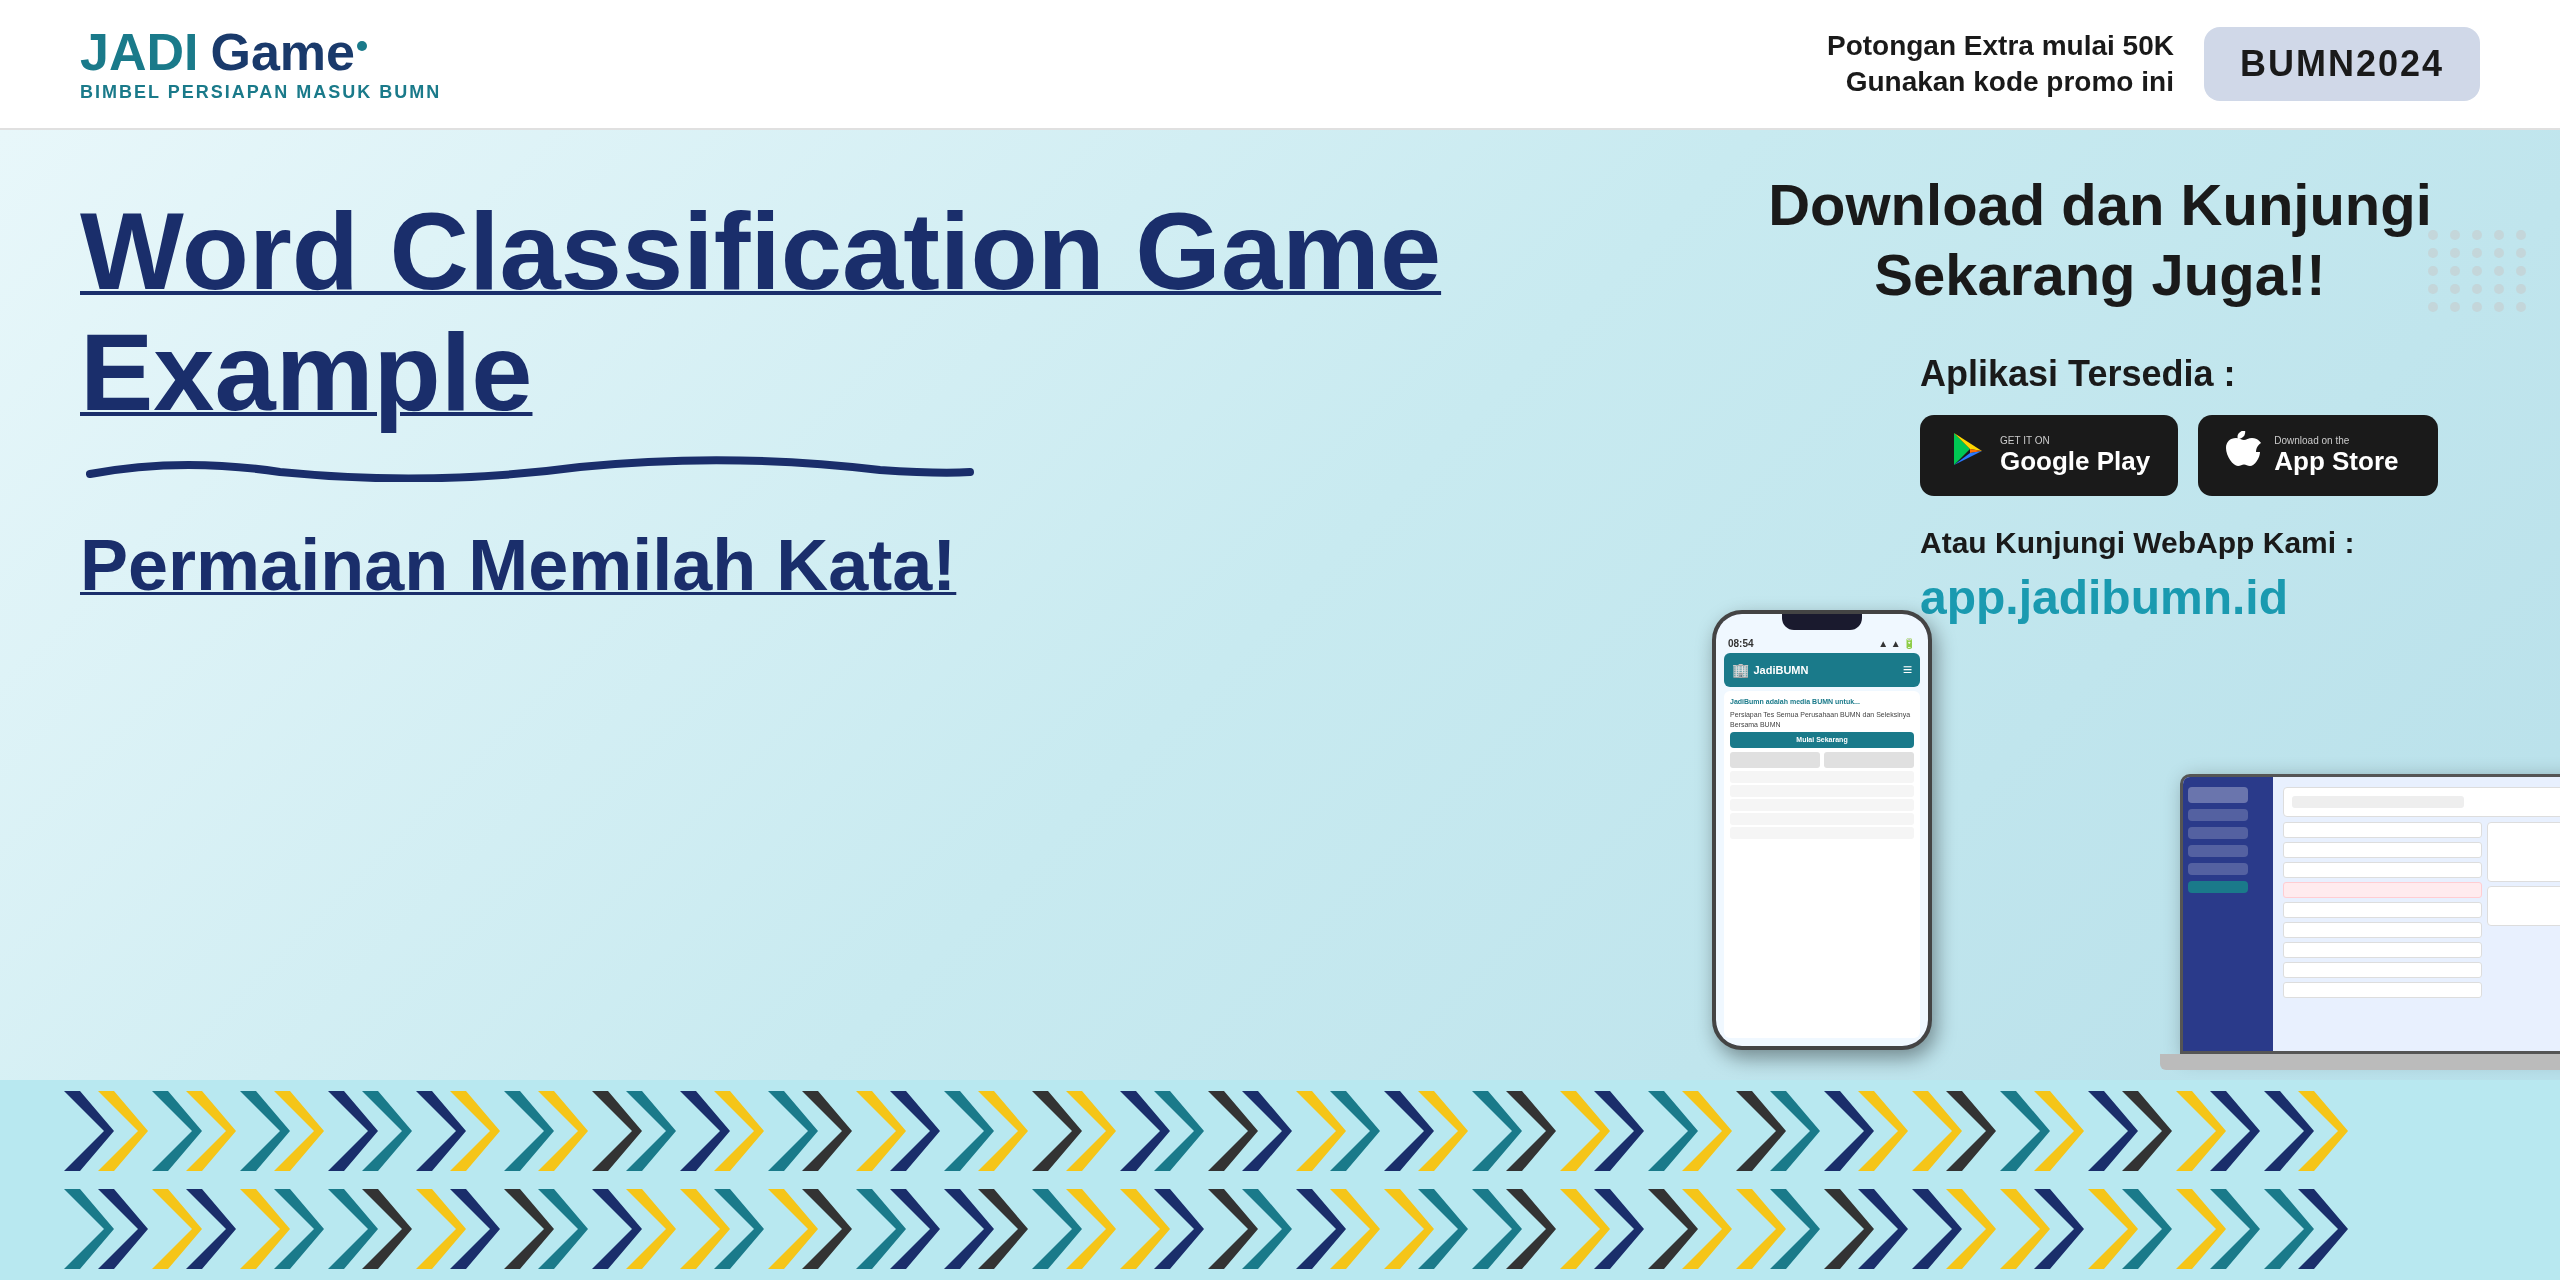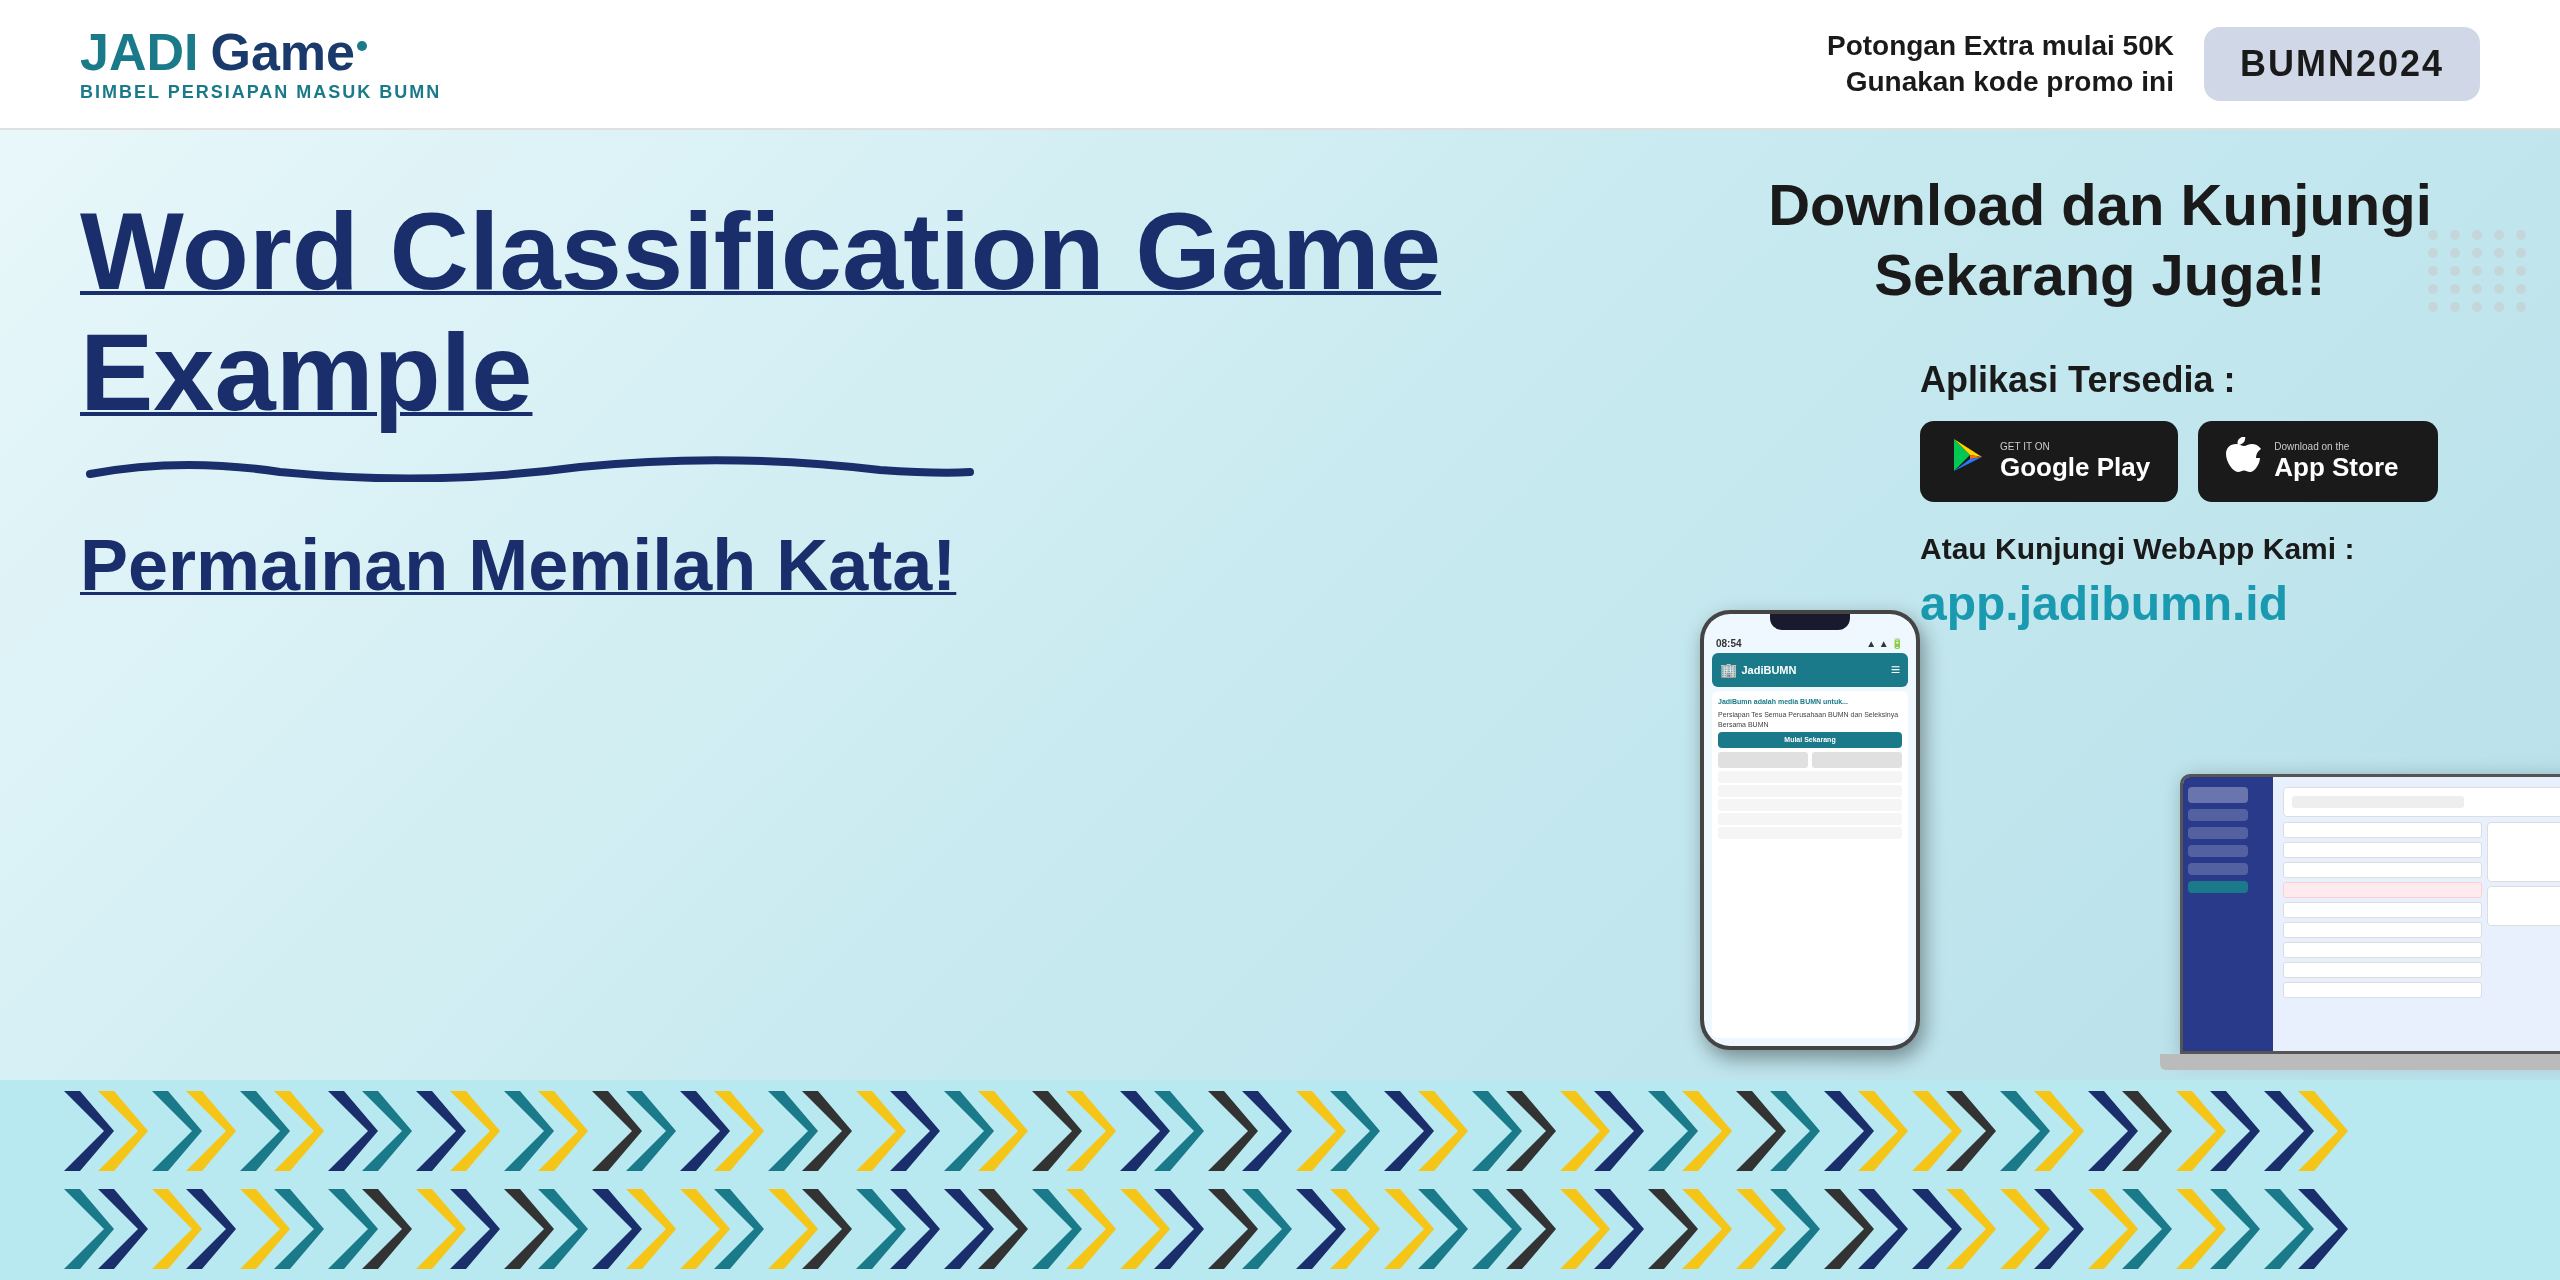--- a/index.html
+++ b/index.html
@@ -146,21 +146,21 @@
       align-items: flex-start;
       justify-content: flex-start;
       position: relative;
     }
 
     .download-title {
       font-size: 58px;
       font-weight: 900;
       color: #1a1a1a;
       line-height: 1.2;
-      margin-bottom: 10px;
+      margin-bottom: 4px;
       text-align: center;
       width: 100%;
     }
 
     .app-available-label {
       font-size: 36px;
       font-weight: 700;
       color: #1a1a1a;
       margin-bottom: 20px;
       margin-top: 20px;
@@ -332,21 +332,21 @@
         <div class="dot-item"></div>
         <div class="dot-item"></div>
         <div class="dot-item"></div>
     </div>
 
     <div class="download-title">
       <span>Download dan Kunjungi</span><br>
       <span>Sekarang Juga!!</span>
     </div>
 
-    <div style="position:absolute; left: 40px; bottom: 30px; z-index:10;">
+    <div style="position:absolute; left: 52px; bottom: 30px; z-index:10;">
       <div style="width:220px; height:440px; background:#1a1a2e; border-radius:30px; border:4px solid #444; overflow:hidden; position:relative; box-shadow: 4px 8px 20px rgba(0,0,0,0.4);">
 
         <div style="width:80px; height:16px; background:#1a1a2e; border-radius:0 0 12px 12px; position:absolute; top:0; left:50%; transform:translateX(-50%); z-index:5;"></div>
 
         <div style="width:100%; height:100%; background:#f0f8ff; padding:20px 8px 8px 8px; display:flex; flex-direction:column; gap:4px;">
 
           <div style="display:flex; justify-content:space-between; font-size:10px; color:#333; padding:4px 4px 0 4px; font-weight:700;">
             <span>08:54</span>
             <span>▲ ▲ 🔋</span>
           </div>

